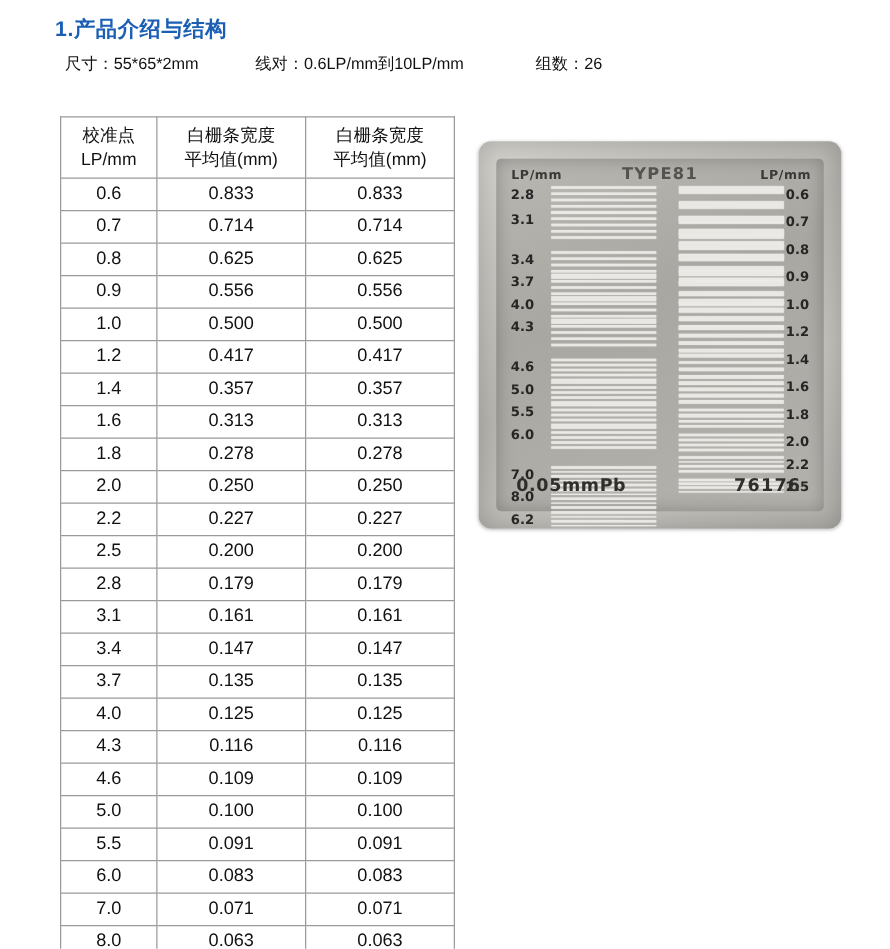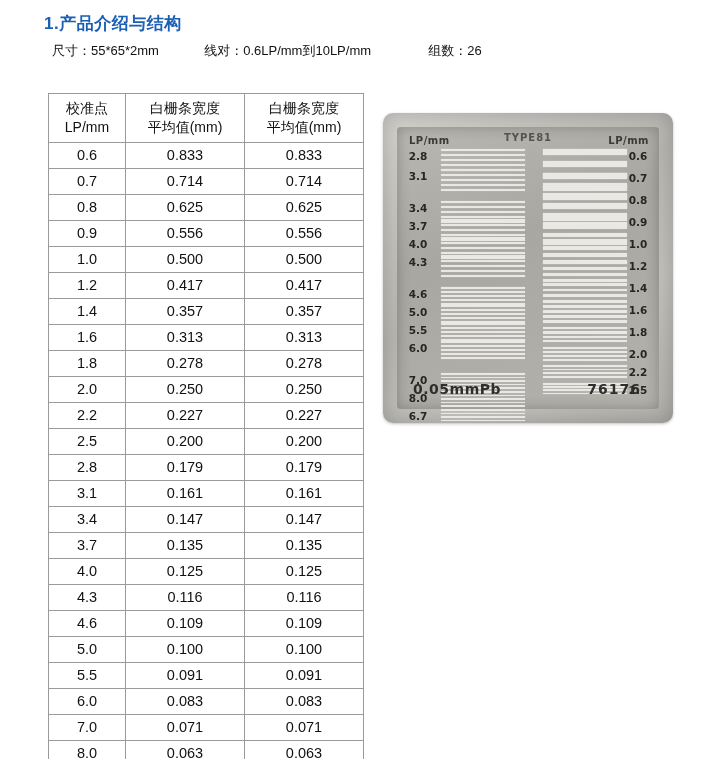--- a/index.html
+++ b/index.html
@@ -100,21 +100,21 @@
     box-shadow: inset 0 0 14px rgba(0,0,0,0.25);
   }
   .plate-label {
     position: absolute;
     color: #3a3a38;
     font-family: "DejaVu Sans", sans-serif;
     letter-spacing: 0.5px;
   }
   .lbl-lpmm-left { left: 26px; top: 22px; font-size: 10px; font-weight: bold; }
   .lbl-lpmm-right { right: 24px; top: 22px; font-size: 10px; font-weight: bold; }
-  .lbl-type { left: 50%; transform: translateX(-50%); top: 19px; font-size: 10px; font-weight: bold; color: #55534f; letter-spacing: 1px; }
+  .lbl-type { left: 50%; transform: translateX(-50%); top: 19px; font-size: 13px; font-weight: bold; color: #55534f; letter-spacing: 1px; }
   .lbl-pb { left: 30px; bottom: 26px; font-size: 14px; font-weight: bold; color: #2e2e2c; }
   .lbl-serial { right: 32px; bottom: 26px; font-size: 14px; font-weight: bold; color: #2e2e2c; letter-spacing: 1px; }
 
   .num-col {
     position: absolute;
     width: 26px;
     font-size: 10.5px;
     font-family: "DejaVu Sans", sans-serif;
     color: #262624;
     text-align: center;
@@ -300,21 +300,21 @@
         <div style="position: absolute; left: 0px; width: 26px; top: 52px;">3.4</div>
         <div style="position: absolute; left: 0px; width: 26px; top: 70px;">3.7</div>
         <div style="position: absolute; left: 0px; width: 26px; top: 88px;">4.0</div>
         <div style="position: absolute; left: 0px; width: 26px; top: 106px;">4.3</div>
         <div style="position: absolute; left: 0px; width: 26px; top: 138px;">4.6</div>
         <div style="position: absolute; left: 0px; width: 26px; top: 156px;">5.0</div>
         <div style="position: absolute; left: 0px; width: 26px; top: 174px;">5.5</div>
         <div style="position: absolute; left: 0px; width: 26px; top: 192px;">6.0</div>
         <div style="position: absolute; left: 0px; width: 26px; top: 224px;">7.0</div>
         <div style="position: absolute; left: 0px; width: 26px; top: 242px;">8.0</div>
-        <div style="position: absolute; left: 0px; width: 26px; top: 260px;">6.7</div>
+        <div style="position: absolute; left: 0px; width: 26px; top: 260px;">6.2</div>
       </div>
     <div class="num-col num-col-right" id="plate-right-scale">
         <div style="position: absolute; left: 0px; width: 26px; top: 0px;">0.6</div>
         <div style="position: absolute; left: 0px; width: 26px; top: 22px;">0.7</div>
         <div style="position: absolute; left: 0px; width: 26px; top: 44px;">0.8</div>
         <div style="position: absolute; left: 0px; width: 26px; top: 66px;">0.9</div>
         <div style="position: absolute; left: 0px; width: 26px; top: 88px;">1.0</div>
         <div style="position: absolute; left: 0px; width: 26px; top: 110px;">1.2</div>
         <div style="position: absolute; left: 0px; width: 26px; top: 132px;">1.4</div>
         <div style="position: absolute; left: 0px; width: 26px; top: 154px;">1.6</div>

